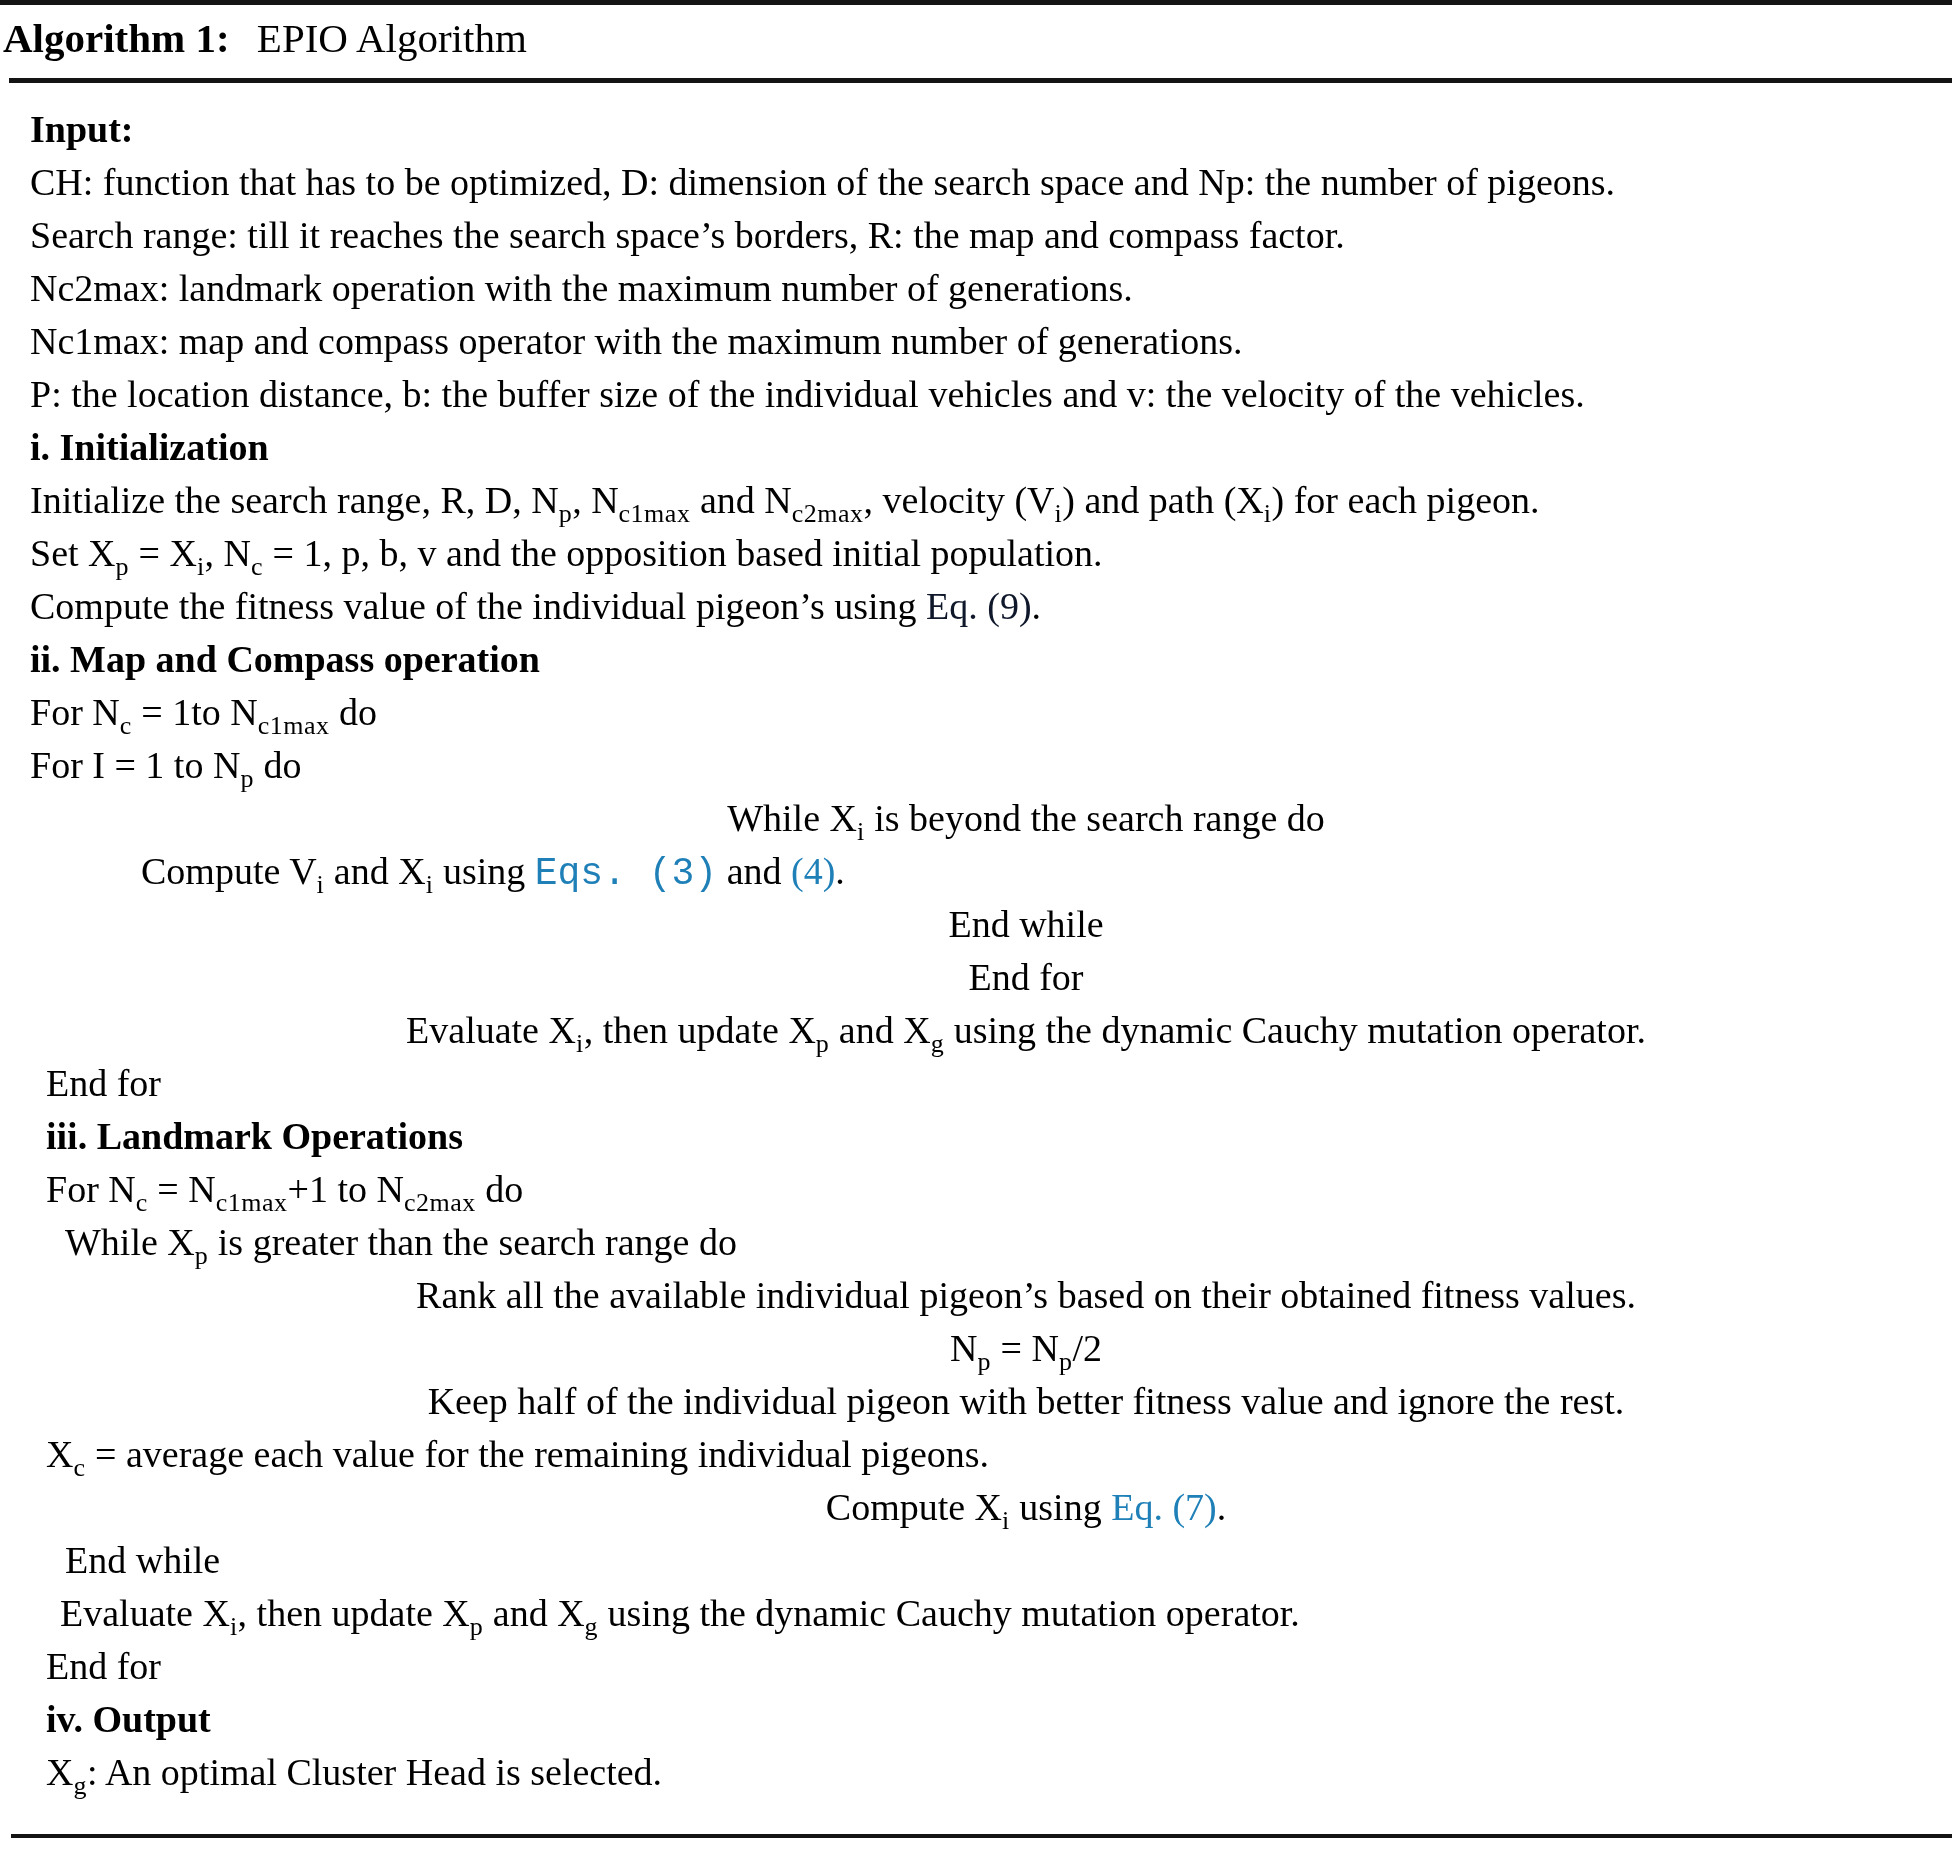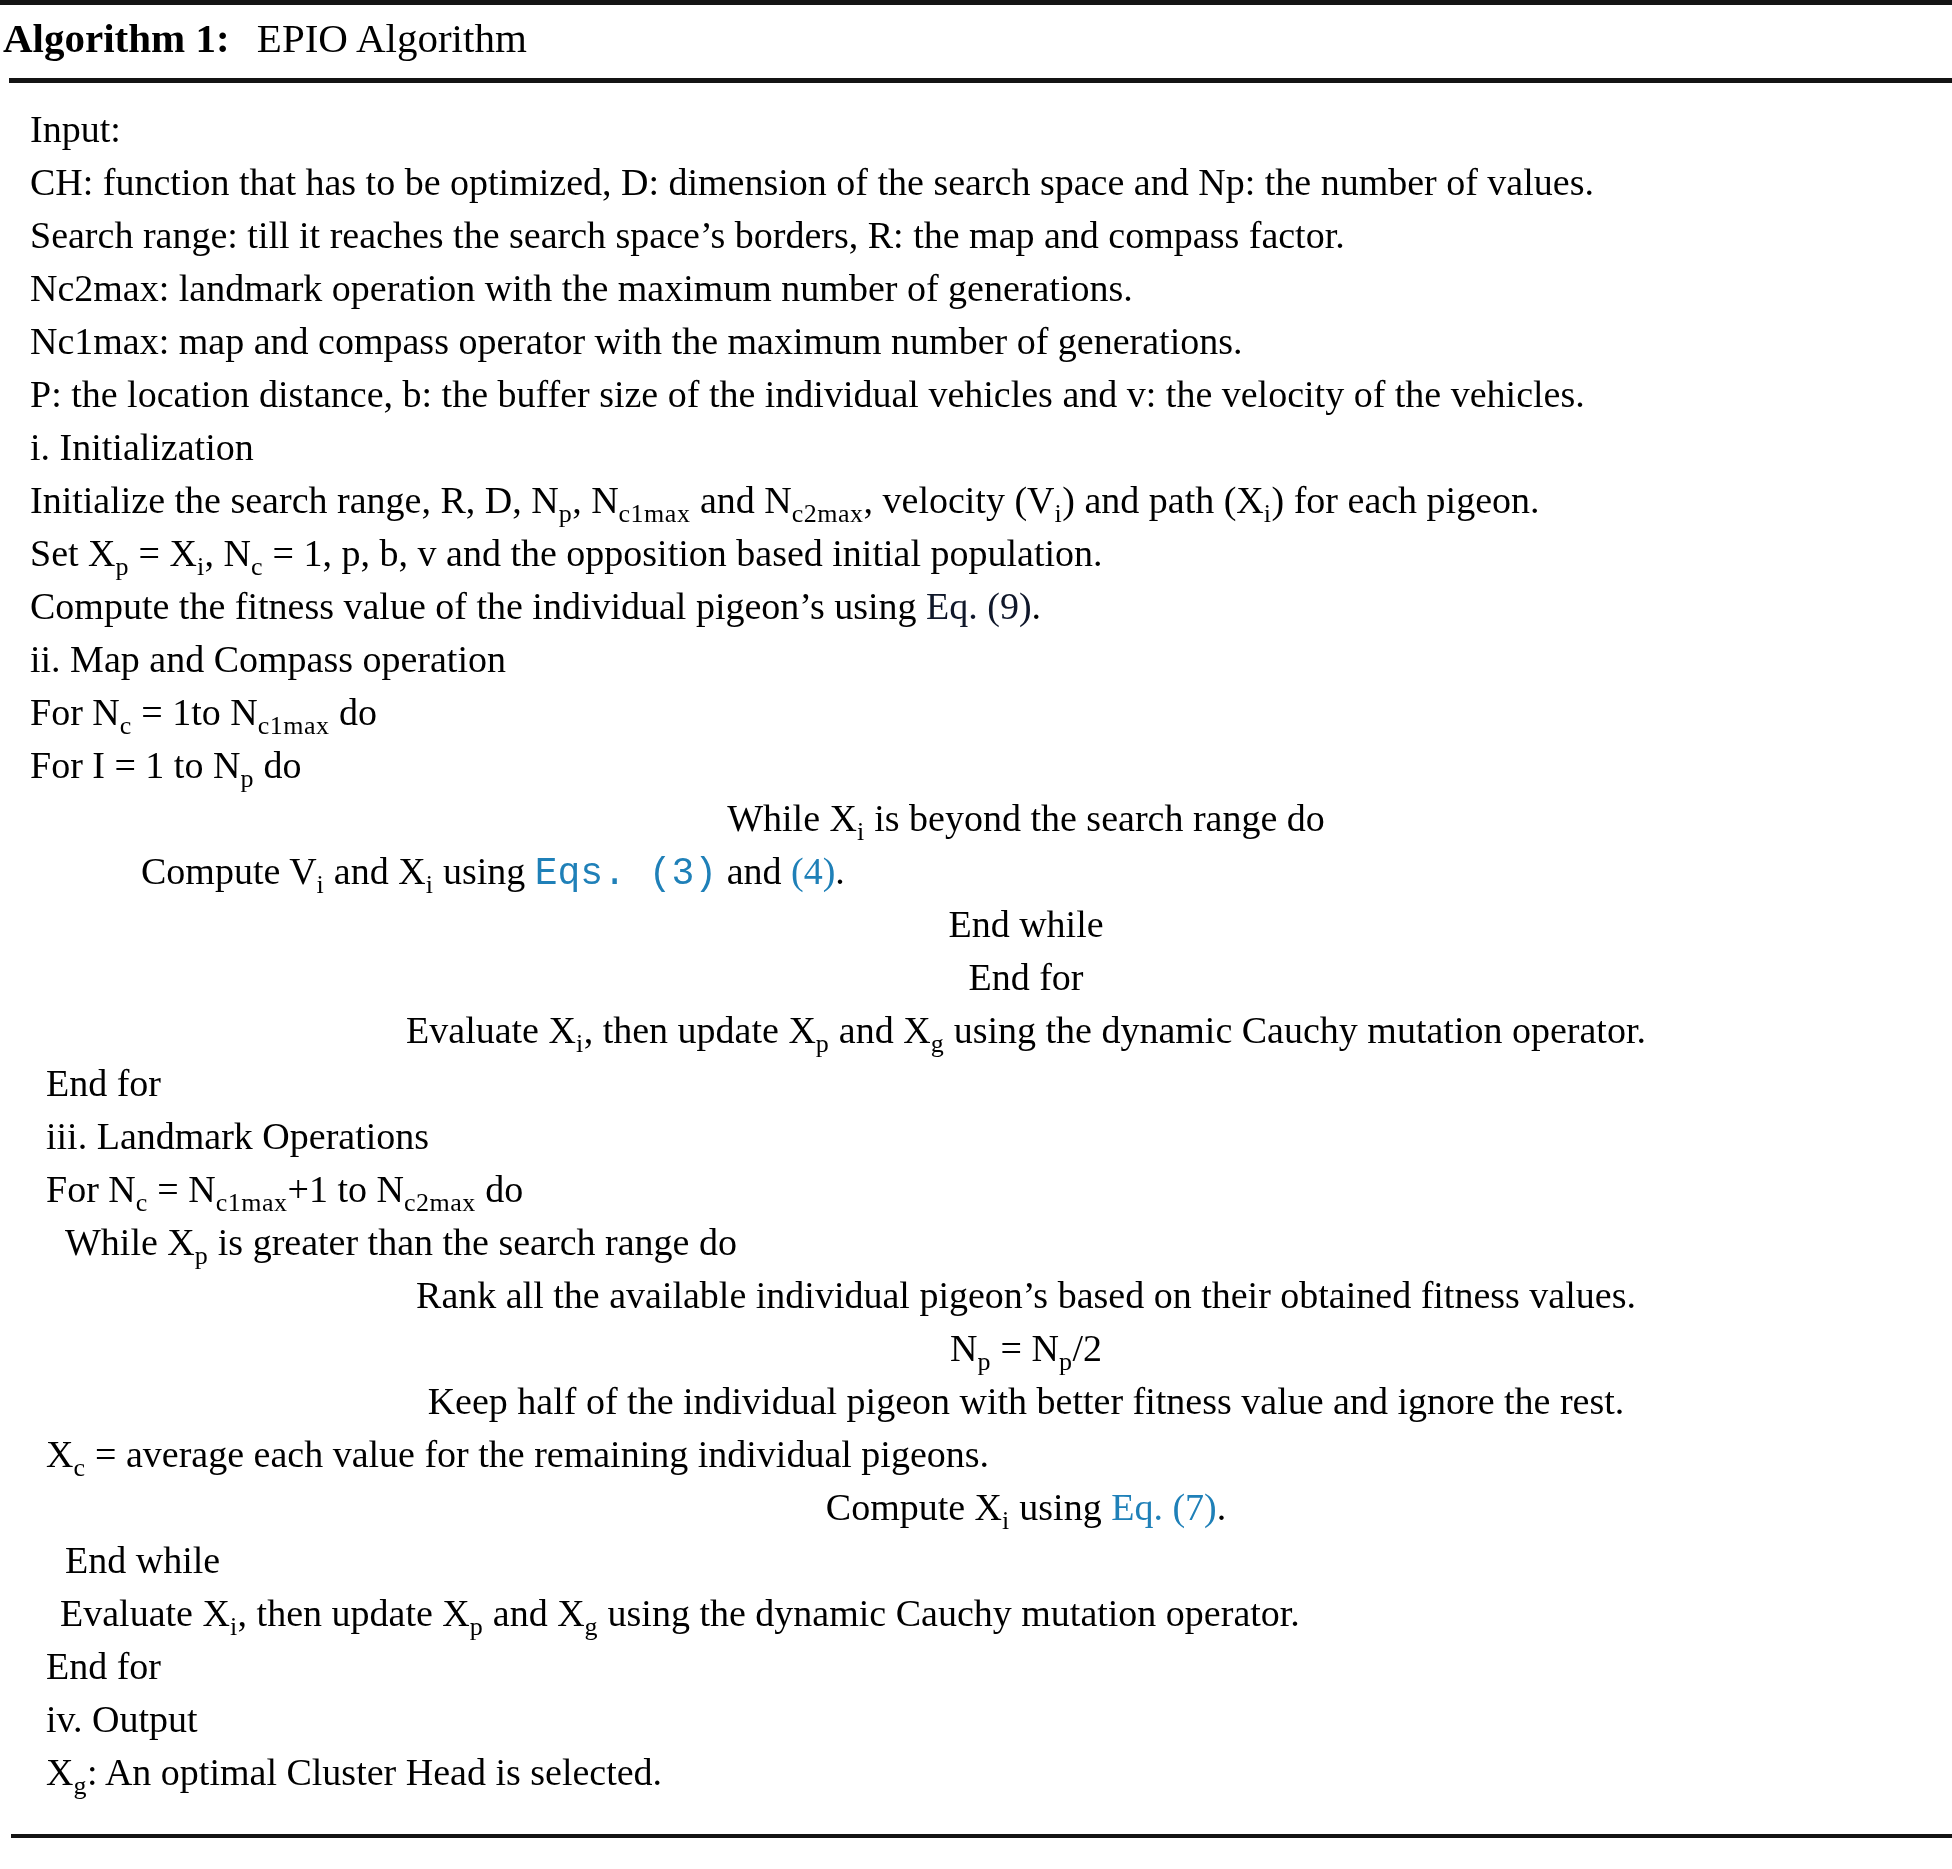--- a/index.html
+++ b/index.html
@@ -30,21 +30,21 @@
   }
   .brule {
     position: absolute; top: 1834px; left: 11px; right: 0; height: 4px;
     background: #141414;
   }
   .algo-body {
     position: absolute; top: 103px; left: 0; right: 0;
     font-size: 38px;
   }
   .line { height: 53px; line-height: 53px; white-space: nowrap; }
-  .bold { font-weight: normal; }
+  .bold { font-weight: bold; }
   .ind0 { padding-left: 30px; }
   .ind1 { padding-left: 46px; }
   .ind2 { padding-left: 60px; }
   .ind3 { padding-left: 65px; }
   .ind4 { padding-left: 100px; text-align: center; }
   .ind5 { padding-left: 141px; }
   .sub {
     font-size: 26px;
     vertical-align: -9px;
     letter-spacing: 0.5px;
@@ -56,21 +56,21 @@
 
 <div class="page">
   <div class="topbar"></div>
   <div class="header">
     <span class="hdr-label">Algorithm 1:</span>
     <span class="hdr-title">EPIO Algorithm</span>
   </div>
   <div class="hrule"></div>
   <div class="algo-body" id="algo-body">
       <div class="line ind0 bold"><span>Input:</span></div>
-      <div class="line ind0"><span>CH: function that has to be optimized, D: dimension of the search space and Np: the number of values.</span></div>
+      <div class="line ind0"><span>CH: function that has to be optimized, D: dimension of the search space and Np: the number of pigeons.</span></div>
       <div class="line ind0"><span>Search range: till it reaches the search space’s borders, R: the map and compass factor.</span></div>
       <div class="line ind0"><span>Nc2max: landmark operation with the maximum number of generations.</span></div>
       <div class="line ind0"><span>Nc1max: map and compass operator with the maximum number of generations.</span></div>
       <div class="line ind0"><span>P: the location distance, b: the buffer size of the individual vehicles and v: the velocity of the vehicles.</span></div>
       <div class="line ind0 bold"><span>i. Initialization</span></div>
       <div class="line ind0"><span>Initialize the search range, R, D, N</span><span class="sub">p</span><span>, N</span><span class="sub">c1max</span><span> and N</span><span class="sub">c2max</span><span>, velocity (V</span><span class="sub">i</span><span>) and path (X</span><span class="sub">i</span><span>) for each pigeon.</span></div>
       <div class="line ind0"><span>Set X</span><span class="sub">p</span><span> = X</span><span class="sub">i</span><span>, N</span><span class="sub">c</span><span> = 1, p, b, v and the opposition based initial population.</span></div>
       <div class="line ind0"><span>Compute the fitness value of the individual pigeon’s using </span><span class="eq-link" style="color: #0f172a;">Eq. (9)</span><span>.</span></div>
       <div class="line ind0 bold"><span>ii. Map and Compass operation</span></div>
       <div class="line ind0"><span>For N</span><span class="sub">c</span><span> = 1to N</span><span class="sub">c1max</span><span> do</span></div>

